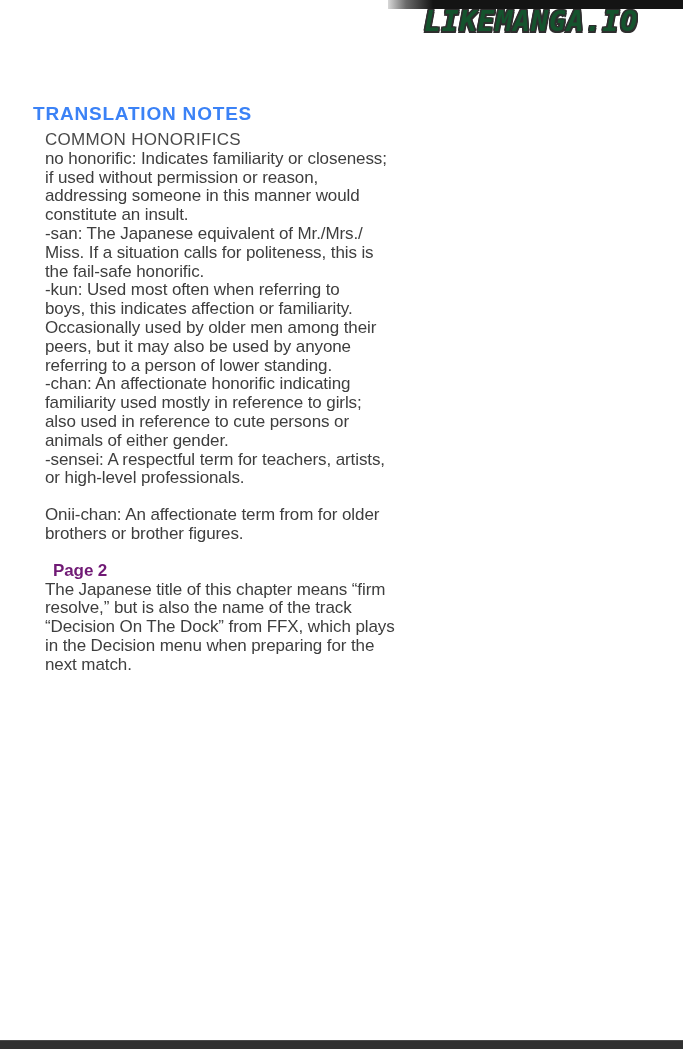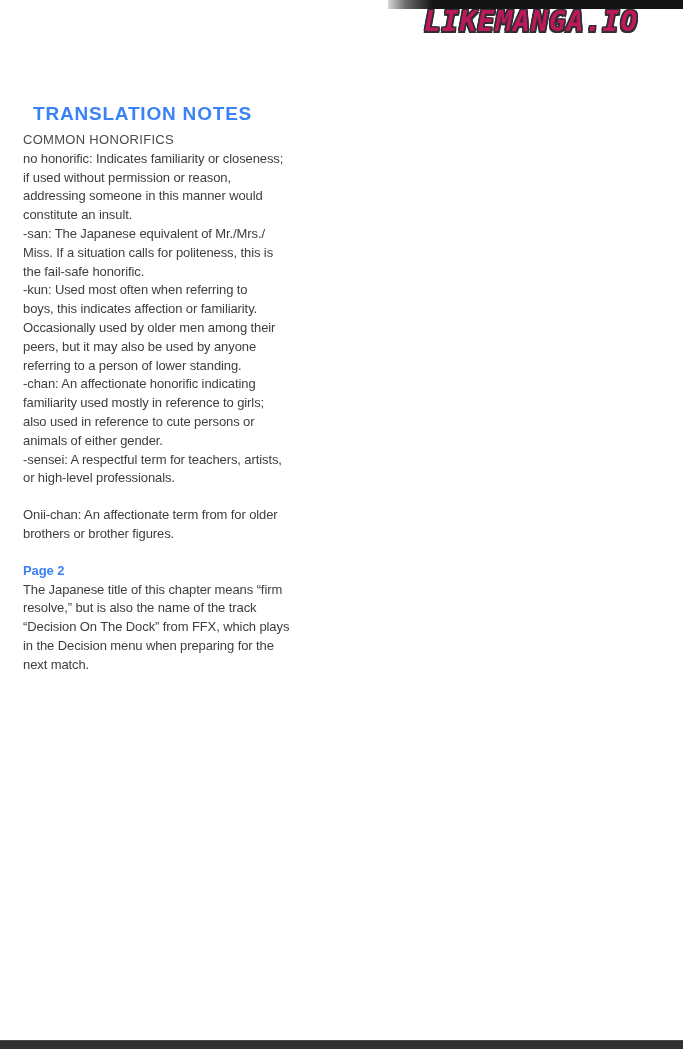--- a/index.html
+++ b/index.html
@@ -40,21 +40,21 @@
   
   .watermark {
     position: absolute;
     top: 5px;
     left: 424px;
     font-family: "DejaVu Sans Mono", "Liberation Mono", monospace;
     font-weight: bold;
     font-style: italic;
     font-size: 28px;
     letter-spacing: 1px;
-    color: #be185d;
+    color: #14532d;
     text-shadow:
       -1.5px -1.5px 0 #2e2e2e,
        1.5px -1.5px 0 #2e2e2e,
       -1.5px  1.5px 0 #2e2e2e,
        1.5px  1.5px 0 #2e2e2e,
       -1.5px  0     0 #2e2e2e,
        1.5px  0     0 #2e2e2e,
        0     -1.5px 0 #2e2e2e,
        0      1.5px 0 #2e2e2e;
     white-space: nowrap;
@@ -67,32 +67,32 @@
     font-size: 19px;
     font-weight: bold;
     letter-spacing: 0.8px;
     color: #3b82f6;
     white-space: nowrap;
   }
 
   .notes-text {
     position: absolute;
     top: 131px;
-    left: 23px;
+    left: 45px;
     width: 300px;
-    font-size: 13px;
+    font-size: 17px;
     line-height: 18.8px;
     letter-spacing: -0.1px;
     color: #3e3e3e;
   }
   .block { margin: 0; }
   .block + .block { margin-top: 18px; }
   .line { white-space: nowrap; }
   .i { }
-  .b { font-weight: bold; color: #3b82f6; }
+  .b { font-weight: bold; color: #701a75; margin-left: 8px; }
   .subhead { color: #4a4a4a; letter-spacing: 0.3px; }
 </style>
 </head>
 <body>
 
 <div id="screen">
   <div class="top-bar"></div>
 
   <div class="watermark">LIKEMANGA.IO</div>
 

